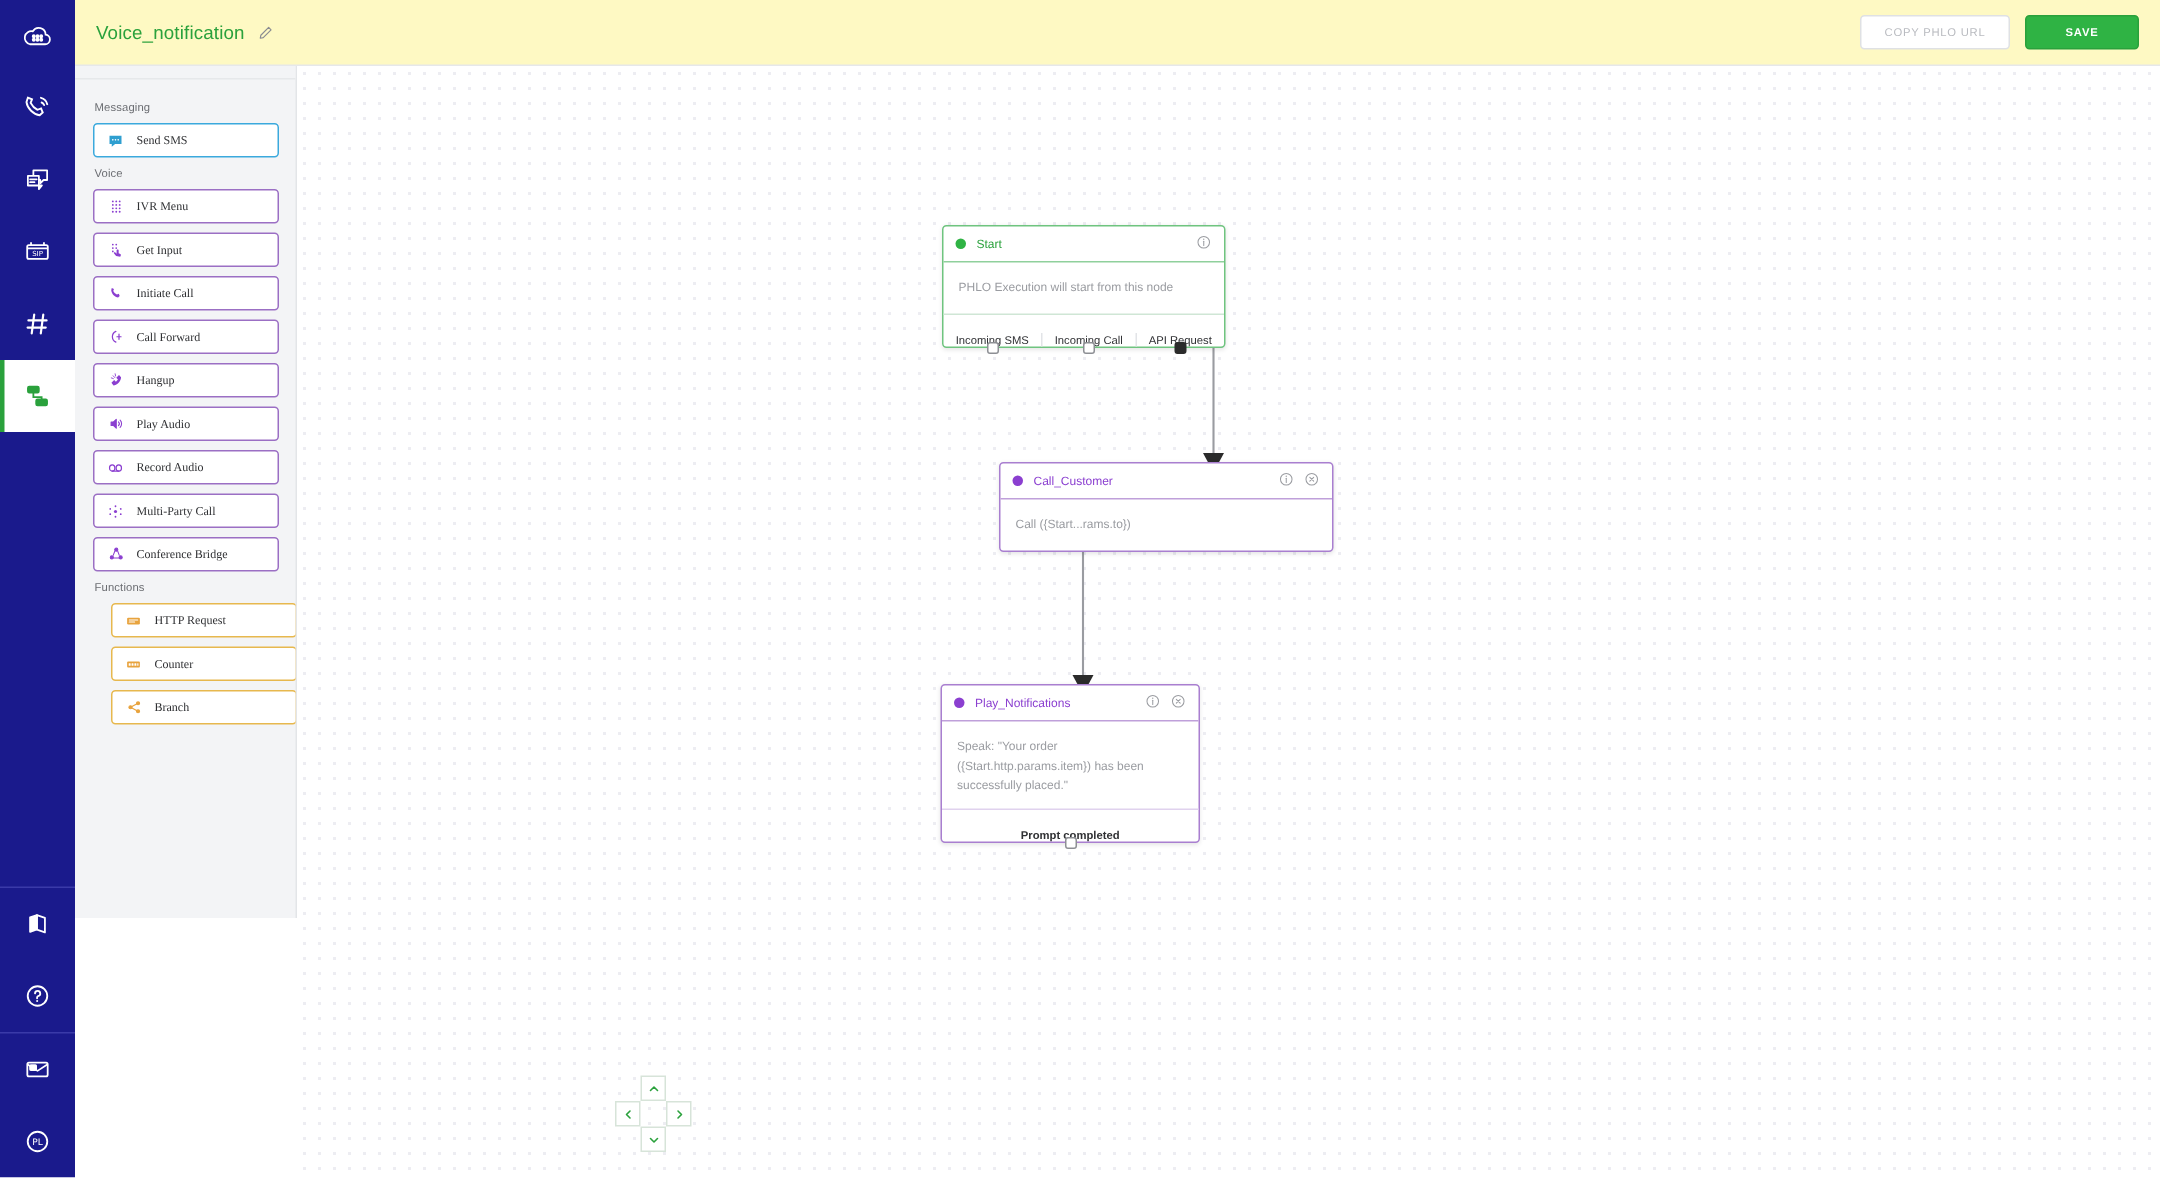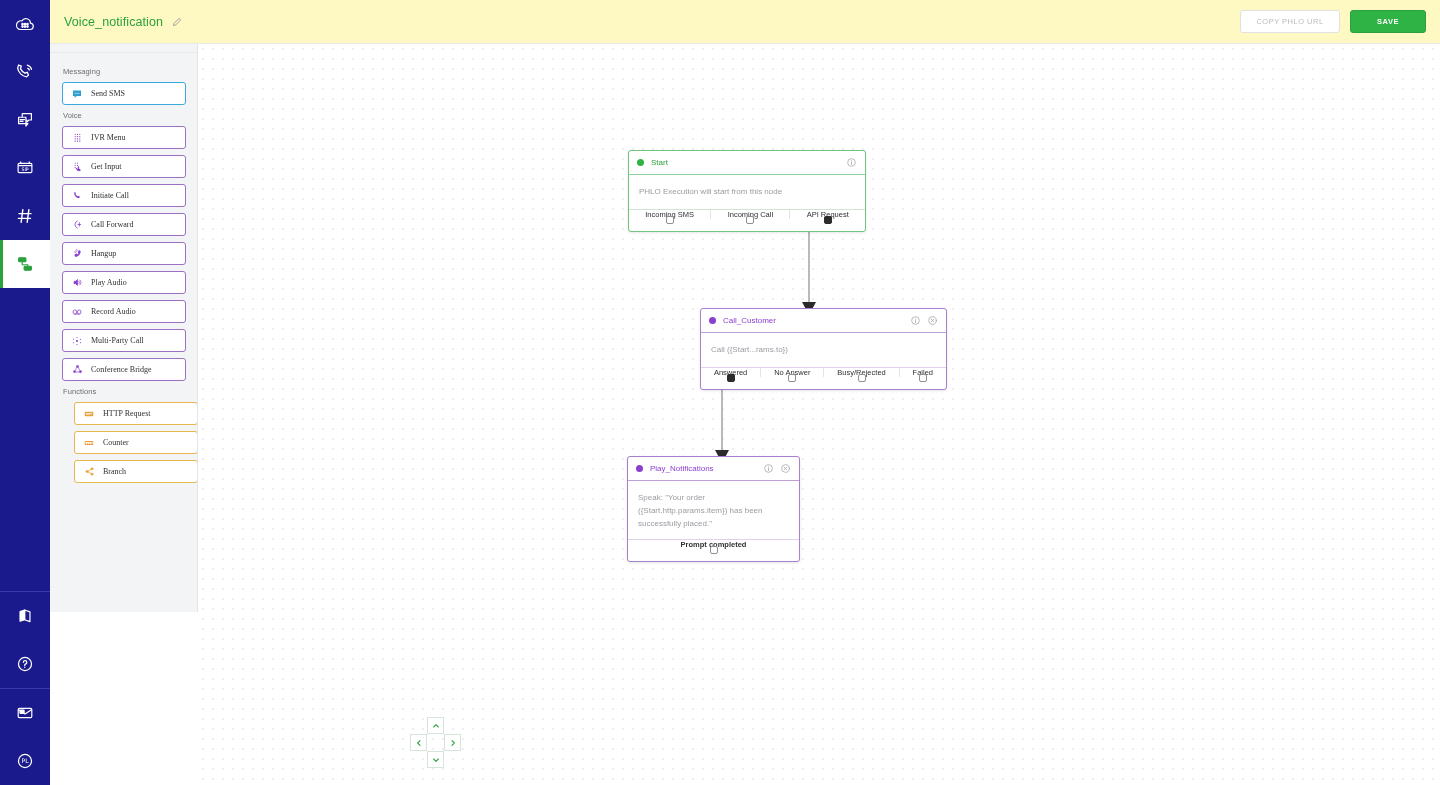--- a/index.html
+++ b/index.html
@@ -132,21 +132,21 @@
   .dot { width:7px; height:7px; border-radius:50%; flex:0 0 7px; }
   .dot.g { background:#2fb344; }
   .dot.p { background:#8b3fd0; }
   .node-title { font-size:8px; margin-left:7px; }
   .node.green .node-title { color:#2aa13c; }
   .node.purple .node-title { color:#8b3fd0; }
   .hd-actions { margin-left:auto; display:flex; align-items:center; gap:6px; }
   .node-body { padding:10px 10px 9px 10px; }
   .node-body .txt { font-size:8px; line-height:13px; color:#9a9ca1; }
   .node-ports {
-    display:flex; align-items:flex-start; height:22px;
+    display:flex; align-items:flex-end; height:22px;
   }
   .node.green .node-ports { border-top:1px solid #cfe6d5; }
   .node.purple .node-ports { border-top:1px solid #e0d2ee; }
   .port {
     position:relative; flex:1 1 auto;
     display:flex; align-items:center; justify-content:center;
     font-size:7.5px; color:#2f3033; cursor:pointer;
     padding: 0 6px;
   }
   .port + .port { border-left:1px solid #e2e4e7; }
@@ -470,21 +470,21 @@
     <svg class="edges">
 
       <line x1="611" y1="153" x2="611" y2="258" stroke="#9a9ca1" stroke-width="1.4"></line>
       <polygon points="604,258 618,258 611,271" fill="#2b2b2b"></polygon>
 
       <line x1="524" y1="312" x2="524" y2="406" stroke="#9a9ca1" stroke-width="1.4"></line>
       <polygon points="517,406 531,406 524,419" fill="#2b2b2b"></polygon>
     </svg>
 
     <div id="nodes-layer">
-        <div class="node green" style="left: 430px; top: 106px; width: 238px;">
+        <div class="node green" style="left: 430px; top: 106px; width: 189px;">
           <div class="node-hd">
             <span class="dot g"></span>
             <span class="node-title">Start</span>
             <span class="hd-actions">
               <span><svg width="11" height="11" viewBox="0 0 24 24" fill="none" stroke="#9a9ca1" stroke-width="1.5">
                   <circle cx="12" cy="12" r="8.4"></circle>
                   <path d="M12 10.6v6" stroke-linecap="round"></path>
                   <circle cx="12" cy="7.6" r=".95" fill="#9a9ca1" stroke="none"></circle>
                 </svg></span>
             </span>
@@ -500,56 +500,38 @@
             <div class="port">
               <span>Incoming Call</span>
               <span class="knob"></span>
             </div>
             <div class="port">
               <span>API Request</span>
               <span class="knob filled"></span>
             </div>
           </div>
         </div>
-        <div class="node purple" style="left: 502px; top: 264px; width: 247px;">
+        <div class="node purple" style="left: 468px; top: 264px; width: 223px;">
           <div class="node-hd">
             <span class="dot p"></span>
             <span class="node-title">Call_Customer</span>
             <span class="hd-actions">
               <span><svg width="11" height="11" viewBox="0 0 24 24" fill="none" stroke="#9a9ca1" stroke-width="1.5">
                   <circle cx="12" cy="12" r="8.4"></circle>
                   <path d="M12 10.6v6" stroke-linecap="round"></path>
                   <circle cx="12" cy="7.6" r=".95" fill="#9a9ca1" stroke="none"></circle>
                 </svg></span>
               <span><svg width="11" height="11" viewBox="0 0 24 24" fill="none" stroke="#9a9ca1" stroke-width="1.5" stroke-linecap="round">
                   <circle cx="12" cy="12" r="8.4"></circle>
                   <path d="M9.2 9.2l5.6 5.6M14.8 9.2l-5.6 5.6"></path>
                 </svg></span>
             </span>
           </div>
           <div class="node-body" style="min-height: 34px;">
             <div class="txt">Call ({Start...rams.to})</div>
-          </div>
-          <div class="node-ports">
-            <div class="port">
-              <span>Answered</span>
-              <span class="knob filled"></span>
-            </div>
-            <div class="port">
-              <span>No Answer</span>
-              <span class="knob"></span>
-            </div>
-            <div class="port">
-              <span>Busy/Rejected</span>
-              <span class="knob"></span>
-            </div>
-            <div class="port">
-              <span>Failed</span>
-              <span class="knob"></span>
-            </div>
           </div>
         </div>
         <div class="node purple" style="left: 429px; top: 412px; width: 173px;">
           <div class="node-hd">
             <span class="dot p"></span>
             <span class="node-title">Play_Notifications</span>
             <span class="hd-actions">
               <span><svg width="11" height="11" viewBox="0 0 24 24" fill="none" stroke="#9a9ca1" stroke-width="1.5">
                   <circle cx="12" cy="12" r="8.4"></circle>
                   <path d="M12 10.6v6" stroke-linecap="round"></path>

